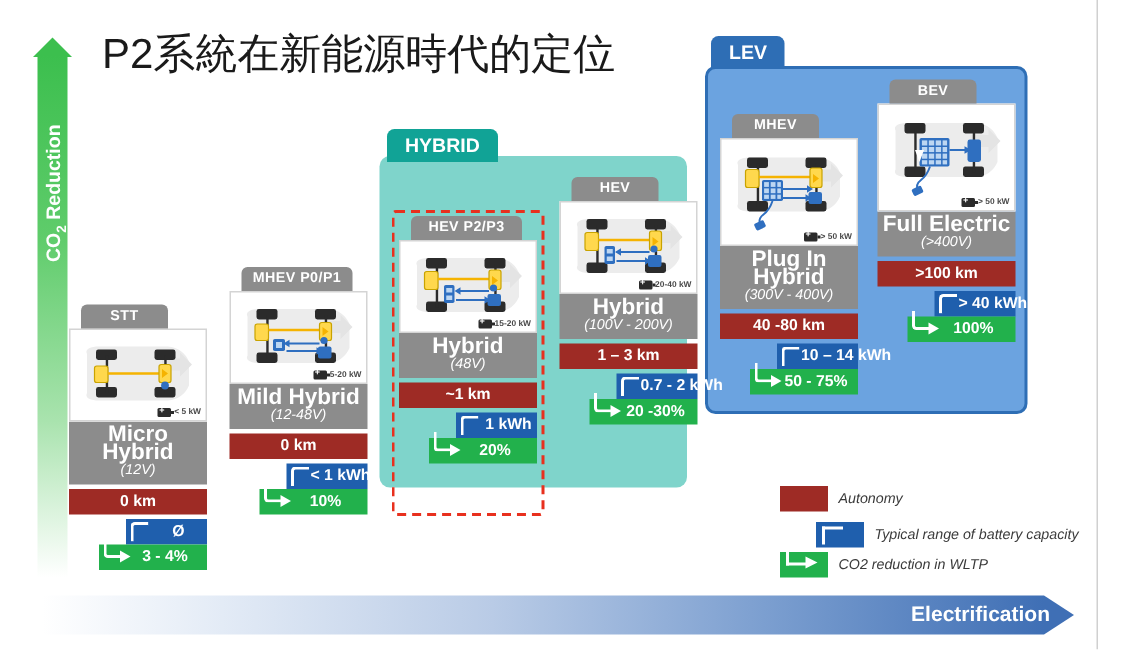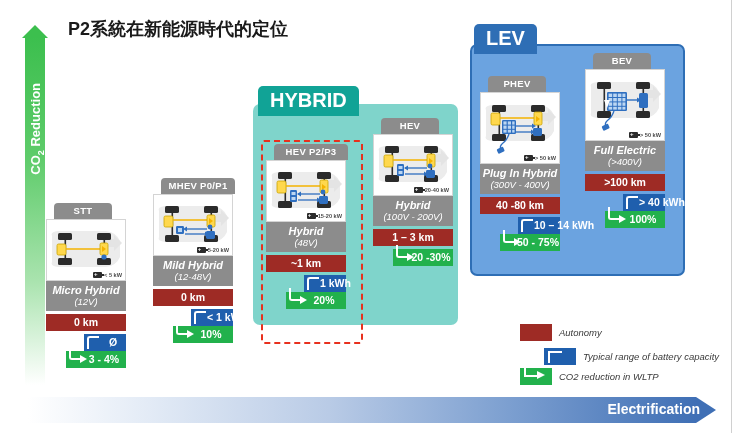--- a/index.html
+++ b/index.html
@@ -8,21 +8,21 @@
     font-family: "Liberation Sans", sans-serif;
     background:#fff;
     position:relative;
     overflow:hidden;
   }
   #stage { position:absolute; left:0; top:0; width:750px; height:433px; }
 
   
   .title {
     position:absolute; left:68px; top:17px;
-    font-size:18px; font-weight:bold; color:#1a1a1a;
+    font-size:28px; font-weight:normal; color:#1a1a1a;
     letter-spacing:0px; white-space:nowrap;
   }
 
   
   .co2-wrap { position:absolute; left:22px; top:25px; width:26px; height:360px; }
   .co2-head {
     position:absolute; left:0; top:0; width:0; height:0;
     border-left:13px solid transparent; border-right:13px solid transparent;
     border-bottom:13px solid #3cbf4e;
   }
@@ -35,37 +35,37 @@
     transform:rotate(-90deg);
     font-size:13px; font-weight:bold; color:#ffffff;
     text-align:center; white-space:nowrap;
   }
   .co2-label sub { font-size:9px; }
 
   
   .group-panel { position:absolute; border-radius:7px; }
   .group-tab {
     position:absolute; border-radius:5px 5px 0 0;
-    color:#fff; font-weight:bold; font-size:20px;
+    color:#fff; font-weight:bold; font-size:13px;
     padding:3px 12px 4px 12px; white-space:nowrap;
   }
   #hybrid-panel { left:253px; top:104px; width:205px; height:221px; background:#7fd4cb; }
   #hybrid-tab   { left:258px; top:86px;  background:#11a396; }
   #lev-panel    { left:470px; top:44px;  width:215px; height:232px; background:#6ba3e0;
                   border:2px solid #2e6eb5; }
   #lev-tab      { left:474px; top:24px;  background:#2e6eb5; }
 
   
   #p2-highlight {
     position:absolute; left:261px; top:140px; width:102px; height:204px;
     border:2px dashed #e8301e; border-radius:3px;
   }
 
   
-  .col { position:absolute; width:80px; }
+  .col { position:absolute; width:92px; }
   .col-tab {
     height:16px; width:58px; margin-left:8px;
     background:#8c8c8c; color:#fff; font-size:9.5px; font-weight:bold;
     border-radius:4px 4px 0 0; text-align:center; line-height:16px;
     letter-spacing:0.3px; white-space:nowrap; position:relative; z-index:2;
   }
   .col-tab.wide { width:74px; }
   .car-box {
     background:#fff; border:1px solid #d4d4d4; height:62px; position:relative;
     overflow:hidden;
@@ -85,21 +85,21 @@
     width:2px; height:2.6px; background:#2b2b2b;
   }
   .batt-ico::before {
     content:"+"; position:absolute; left:1px; top:-1.5px;
     color:#fff; font-size:6px; line-height:7px;
   }
   .name-box {
     background:#8c8c8c; color:#fff; text-align:center;
     padding:3px 1px 4px 1px;
   }
-  .name-main { font-size:11px; font-weight:bold; line-height:12px;font-style:italic; }
+  .name-main { font-size:15px; font-weight:bold; line-height:12px; }
   .name-sub  { font-size:9.5px; font-style:italic; line-height:11px; }
   .bar {
     color:#fff; font-size:10.5px; font-weight:bold;
     text-align:center; line-height:17px; height:17px;
     white-space:nowrap; position:relative;
   }
   .bar-gap { height:3px; }
   .bar.red   { background:#9e2b25; }
   .bar.blue  { background:#1f5fad;margin-left:38px; }
   .bar.green { background:#22b14c;margin-left:20px; }
@@ -357,28 +357,32 @@
         <span>20-40 kW</span>
       </div>
     </div>
     <div class="name-box">
       <div class="name-main">Hybrid</div>
       <div class="name-sub">(100V - 200V)</div>
     </div>
     <div class="bar-gap"></div>
     <div class="bar red">1 – 3 km</div>
     <div class="bar-gap"></div>
+    <div class="bar blue">
+      <span class="elbow"></span>
+      <span>0.7 - 2 kWh</span>
+    </div>
     <div class="bar green">
       <span class="elbow-arrow"></span>
       <span>20 -30%</span>
     </div>
   </div>
 
   <div class="col" style="left:480px; top:76px;">
-    <div class="col-tab">PHEV</div>
+    <div class="col-tab">MHEV</div>
     <div class="car-box tall">
       <svg class="carsvg" width="84" height="58" viewBox="0 0 84 58">
         <path d="M8 12 Q6 8 14 7 L62 7 Q72 8 76 17 L76 33 Q72 42 62 43 L14 43 Q6 42 8 38 Z" fill="#ececec"></path>
         <path d="M58 15 L70 15 L70 11 L78 19 L70 27 L70 23 L58 23 Z" fill="#e4e4e4"></path>
         <rect x="14" y="7" width="14" height="7" rx="1.6" fill="#2b2b2b"></rect>
         <rect x="14" y="36" width="14" height="7" rx="1.6" fill="#2b2b2b"></rect>
         <rect x="53" y="7" width="14" height="7" rx="1.6" fill="#2b2b2b"></rect>
         <rect x="53" y="36" width="14" height="7" rx="1.6" fill="#2b2b2b"></rect>
         <rect x="20.5" y="11" width="1.6" height="29" fill="#2b2b2b"></rect>
         <rect x="59.5" y="11" width="1.6" height="29" fill="#2b2b2b"></rect>

